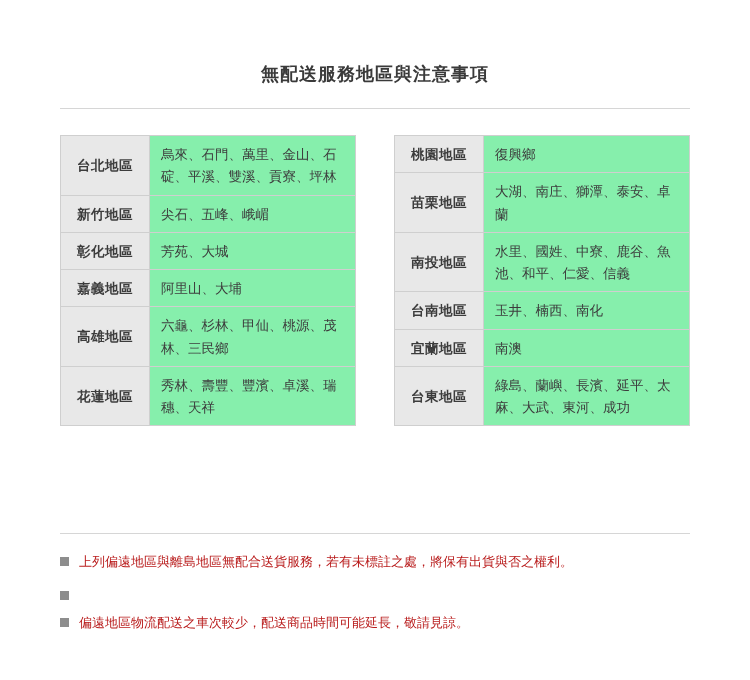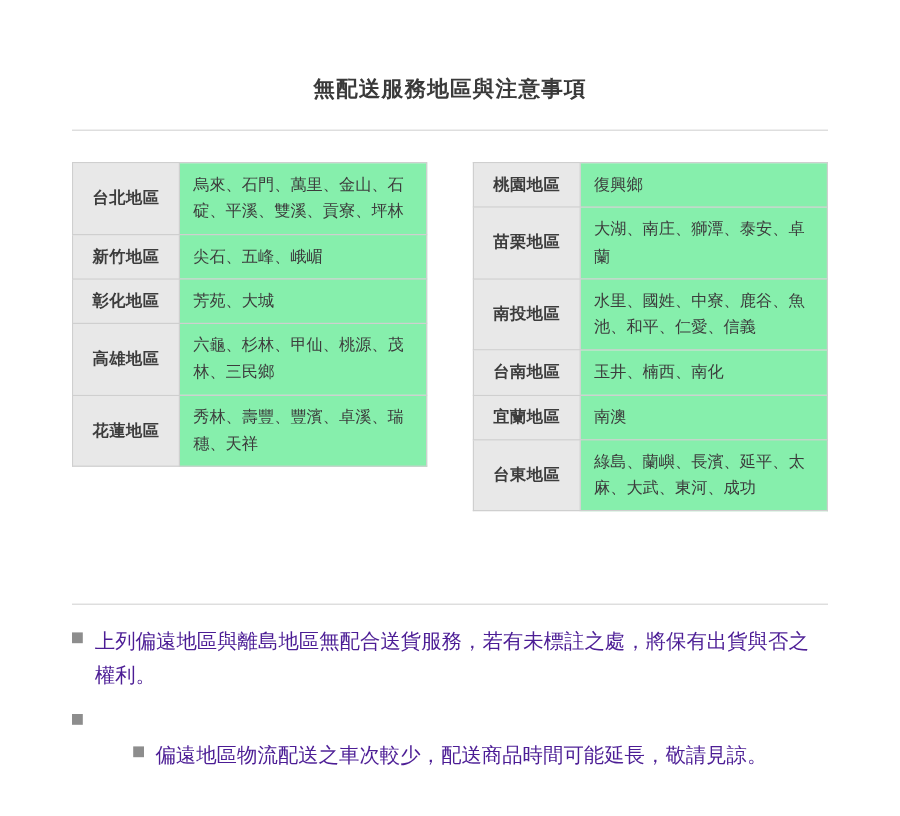--- a/index.html
+++ b/index.html
@@ -79,28 +79,27 @@
     right: 60px;
     bottom: 36px;
   }
   .notes-rule {
     border-top: 1px solid #d6d6d6;
     margin-bottom: 18px;
   }
   .note {
     display: flex;
     align-items: flex-start;
-    font-size: 17px;
+    font-size: 13px;
     line-height: 1.6;
-    color: #4c1d95;
+    color: #b91c1c;
     margin-bottom: 13px;
   }
   .note:last-child {
-    margin-bottom: 0;
-    justify-content: center;
+    margin-bottom: 10px;
   }
   .note-bullet {
     width: 9px;
     height: 9px;
     background: #8d8d8d;
     margin-right: 10px;
     margin-top: 5px;
     flex: 0 0 auto;
   }
 </style>
@@ -121,20 +120,24 @@
             <td class="region-name">台北地區</td>
             <td class="region-areas">烏來、石門、萬里、金山、石碇、平溪、雙溪、貢寮、坪林</td>
           </tr>
           <tr>
             <td class="region-name">新竹地區</td>
             <td class="region-areas">尖石、五峰、峨嵋</td>
           </tr>
           <tr>
             <td class="region-name">彰化地區</td>
             <td class="region-areas">芳苑、大城</td>
+          </tr>
+          <tr>
+            <td class="region-name">嘉義地區</td>
+            <td class="region-areas">阿里山、大埔</td>
           </tr>
           <tr>
             <td class="region-name">高雄地區</td>
             <td class="region-areas">六龜、杉林、甲仙、桃源、茂林、三民鄉</td>
           </tr>
           <tr>
             <td class="region-name">花蓮地區</td>
             <td class="region-areas">秀林、壽豐、豐濱、卓溪、瑞穗、天祥</td>
           </tr>
         </tbody>

